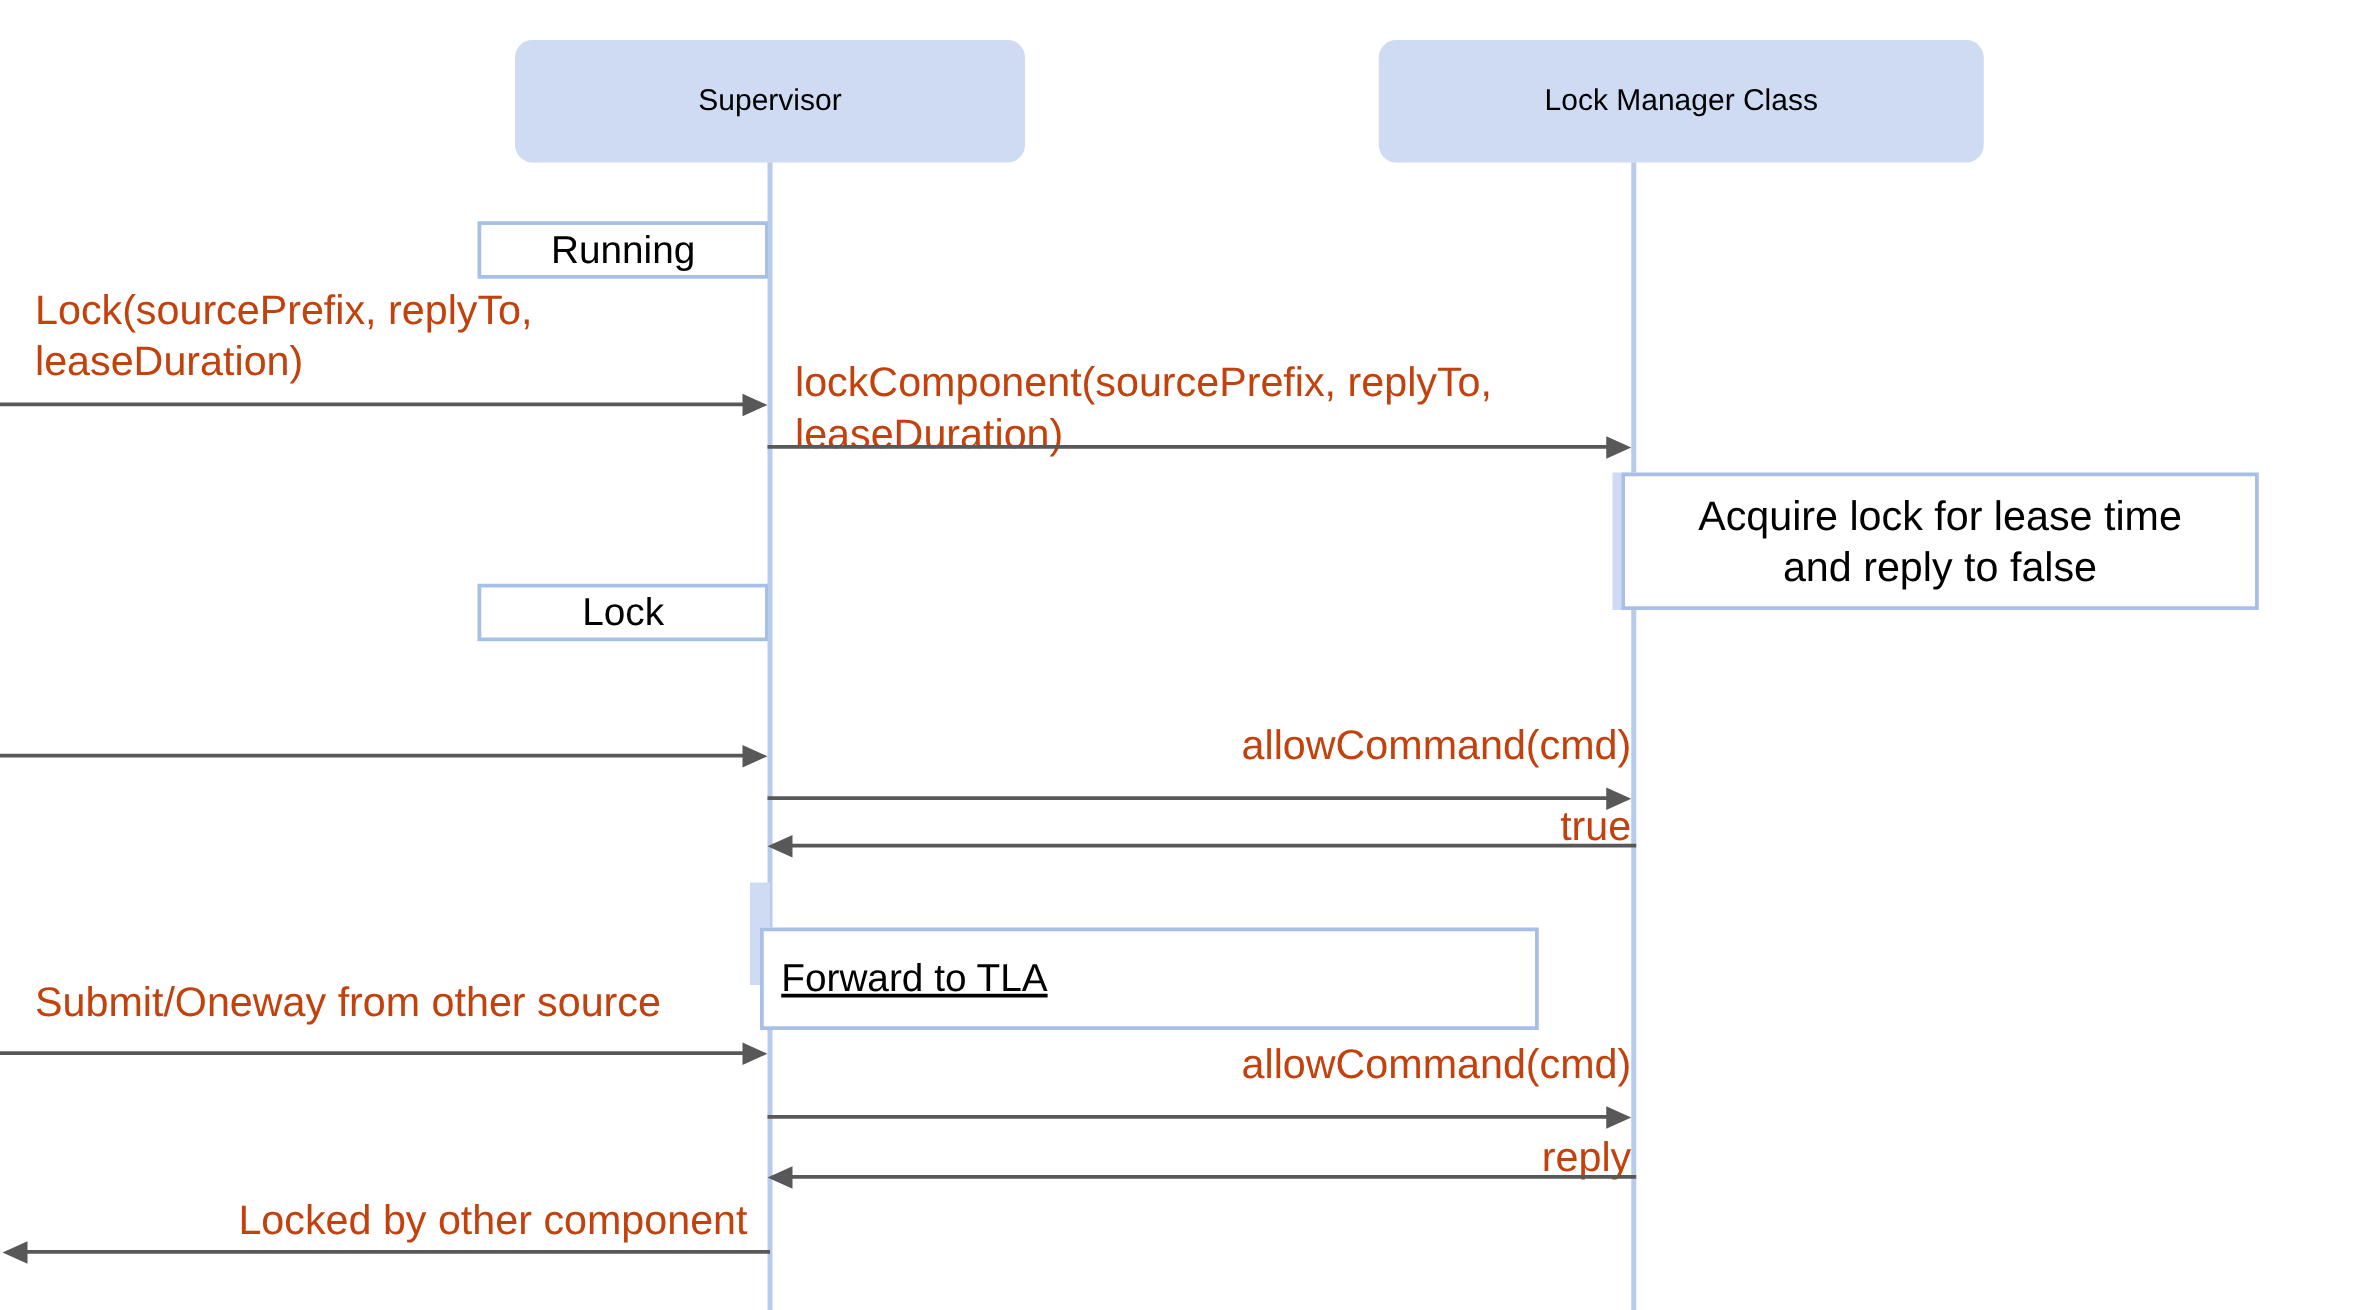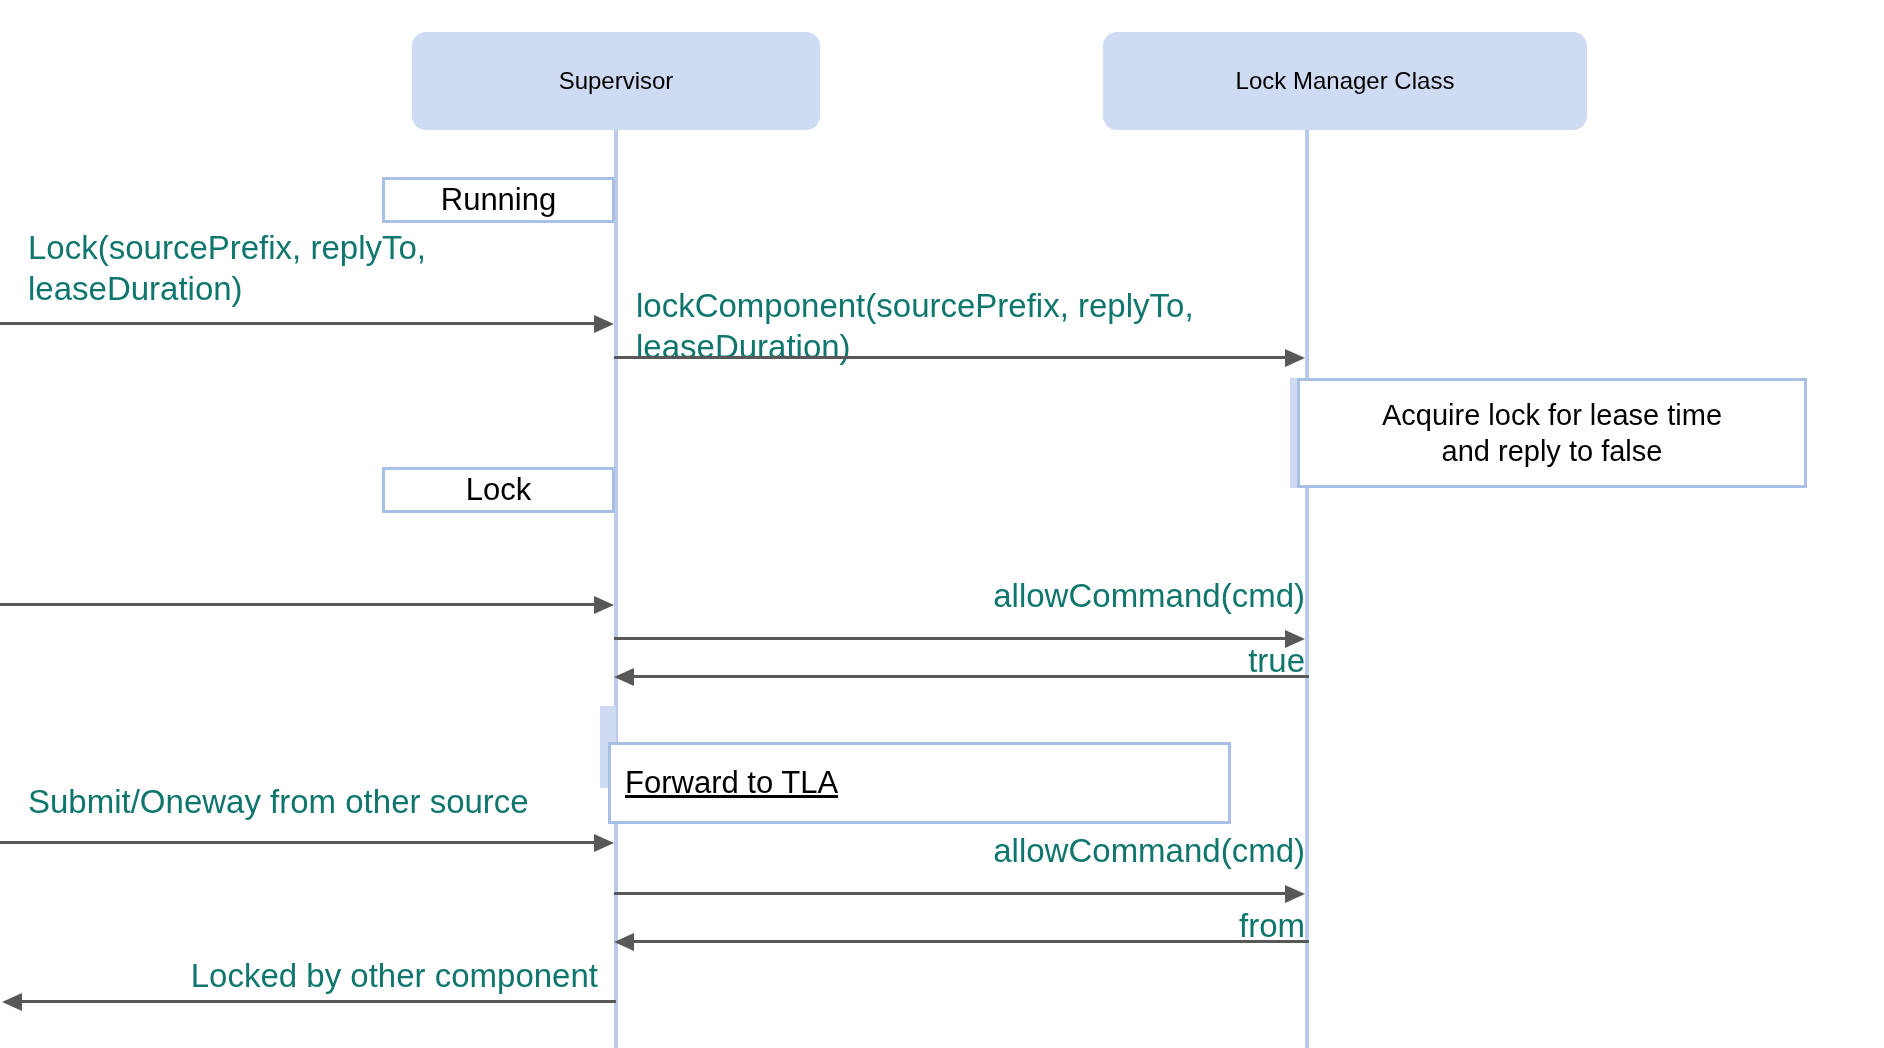--- a/index.html
+++ b/index.html
@@ -50,21 +50,21 @@
     border: 3px solid #a8c0e8;
     box-sizing: border-box;
     display: flex;
     align-items: center;
     color: #000000;
     font-size: 31px;
     line-height: 1.25;
   }
   .state-box.center { justify-content: center; }
   .state-box.left   { justify-content: flex-start; padding-left: 14px; }
-  .state-box.note   { font-size: 29px; }
+  .state-box.note   { font-size: 33px; }
   .state-box.note span { display: block; width: 100%; text-align: center; }
 
   
   .arrow-line {
     position: absolute;
     height: 0;
     border-top: 3px solid #585858;
   }
   .arrow-head {
     position: absolute;
@@ -72,21 +72,21 @@
     height: 0;
     border-top: 9px solid transparent;
     border-bottom: 9px solid transparent;
   }
   .arrow-head.right { border-left: 20px solid #585858; }
   .arrow-head.left  { border-right: 20px solid #585858; }
 
   
   .msg-label {
     position: absolute;
-    color: #0f766e;
+    color: #c2410c;
     font-size: 33px;
     line-height: 1.25;
     white-space: pre-line;
   }
   .msg-label.center { text-align: right; }
   .msg-label.left   { text-align: left; }
 </style>
 </head>
 <body>
 
@@ -147,21 +147,21 @@
   <div class="arrow-head left" style="left:614px; top:668px;"></div>
 
   <div class="msg-label left" style="left:28px; top:781px; width:600px;">Submit/Oneway from other source</div>
   <div class="arrow-line" style="left:0px; top:841px; width:598px;"></div>
   <div class="arrow-head right" style="left:594px; top:834px;"></div>
 
   <div class="msg-label center" style="left:614px; top:830px; width:691px;">allowCommand(cmd)</div>
   <div class="arrow-line" style="left:614px; top:892px; width:677px;"></div>
   <div class="arrow-head right" style="left:1285px; top:885px;"></div>
 
-  <div class="msg-label center" style="left:614px; top:905px; width:691px;">from</div>
+  <div class="msg-label center" style="left:614px; top:905px; width:691px;">reply</div>
   <div class="arrow-line" style="left:618px; top:940px; width:691px;"></div>
   <div class="arrow-head left" style="left:614px; top:933px;"></div>
 
   <div class="msg-label center" style="left:28px; top:955px; width:570px;">Locked by other component</div>
   <div class="arrow-line" style="left:6px; top:1000px; width:610px;"></div>
   <div class="arrow-head left" style="left:2px; top:993px;"></div>
 
 </div>
 
 </body></html>

